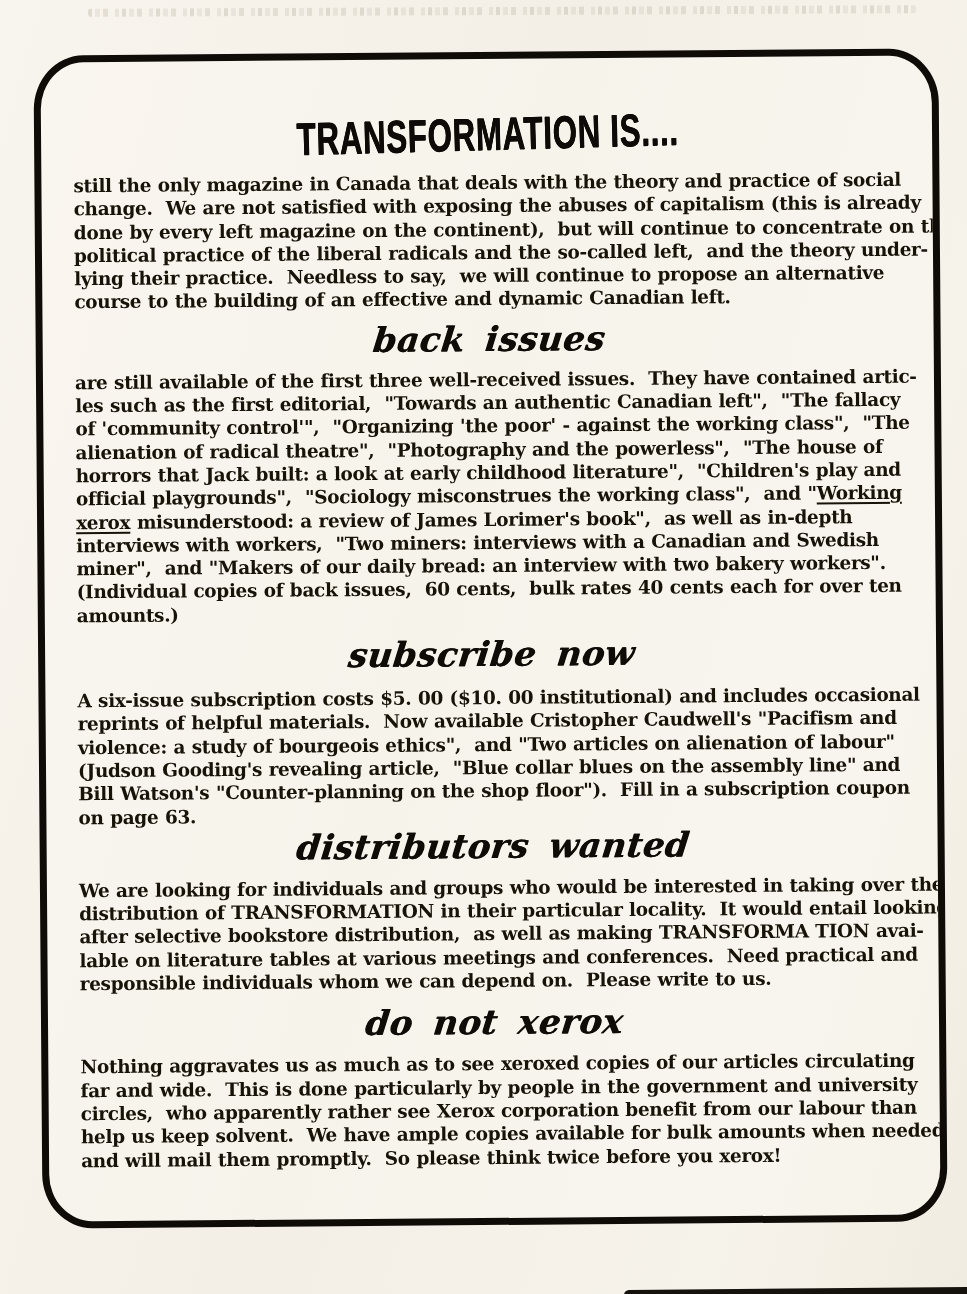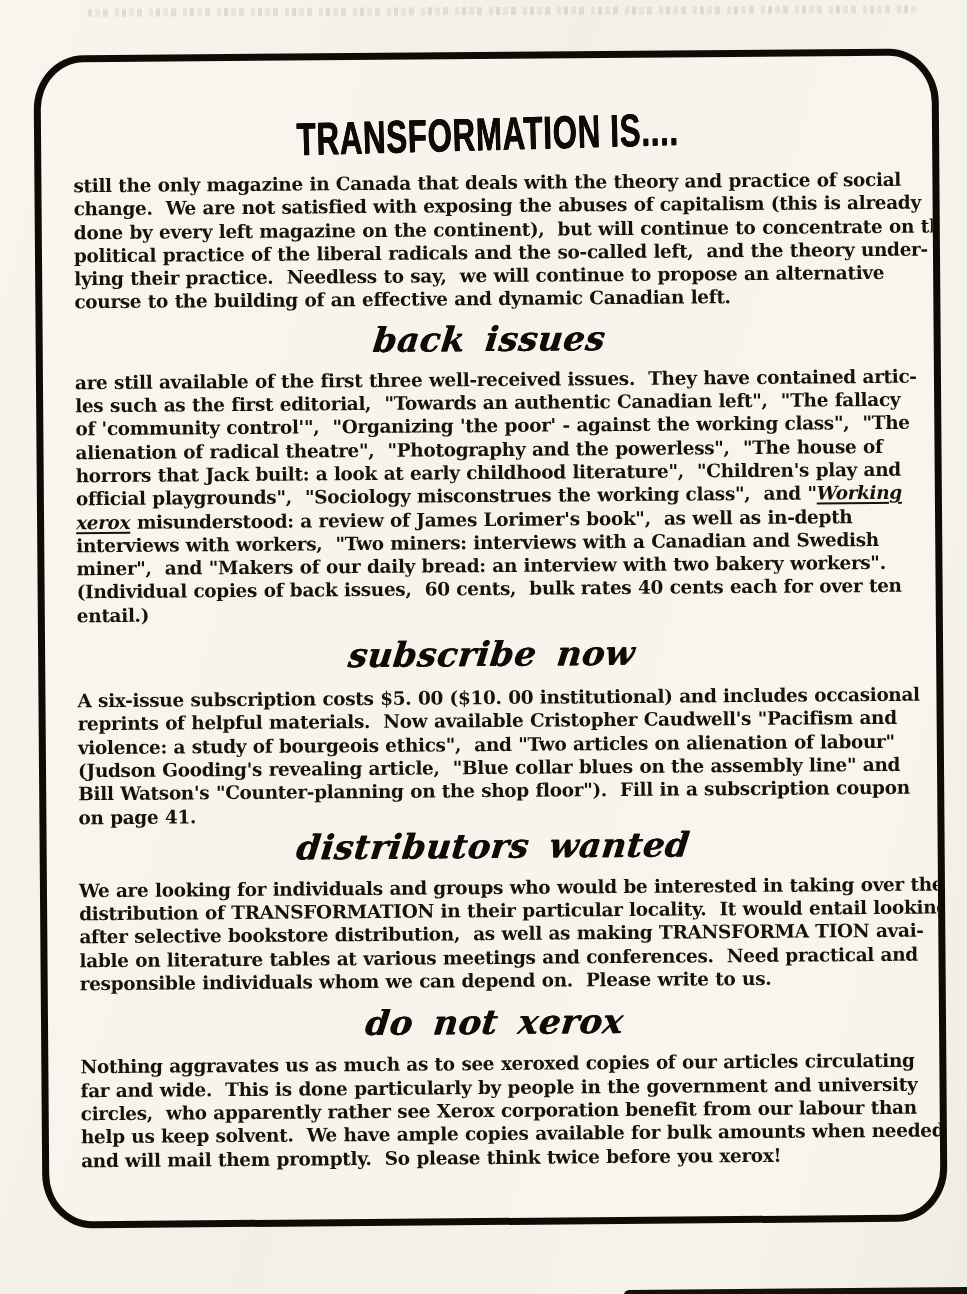--- a/index.html
+++ b/index.html
@@ -52,21 +52,21 @@
     word-spacing:8px;letter-spacing:.5px;
     text-shadow:.5px 0 0 #0f0c08;
   }
   .para{
     font-family:"DejaVu Serif",serif;font-weight:700;
     font-size:18.5px;line-height:23.3px;
     letter-spacing:-.35px;word-spacing:.5px;
     color:#181309;padding-left:16px;
   }
   .tline{white-space:pre;}
-  .u{text-decoration:underline;text-decoration-thickness:2px;text-underline-offset:3px;font-style:italic;}
+  .u{text-decoration:underline;text-decoration-thickness:2px;text-underline-offset:3px;}
   
   #para-0{margin-top:11px;}
   #head-1{margin-top:4px;}   #para-1{margin-top:5px;}
   #head-2{margin-top:6px;}   #para-2{margin-top:8px;}
   #head-3{margin-top:-4px;}  #para-3{margin-top:6px;}
   #head-4{margin-top:6px;}   #para-4{margin-top:6px;}
 </style>
 </head>
 <body>
 
@@ -95,33 +95,33 @@
           <div class="tline"><span>are still available of the first three well-received issues.  They have contained artic-</span></div>
           <div class="tline"><span>les such as the first editorial,  "Towards an authentic Canadian left",  "The fallacy</span></div>
           <div class="tline"><span>of 'community control'",  "Organizing 'the poor' - against the working class",  "The</span></div>
           <div class="tline"><span>alienation of radical theatre",  "Photography and the powerless",  "The house of</span></div>
           <div class="tline"><span>horrors that Jack built: a look at early childhood literature",  "Children's play and</span></div>
           <div class="tline"><span>official playgrounds",  "Sociology misconstrues the working class",  and "</span><span class="u">Working</span></div>
           <div class="tline"><span class="u">xerox</span><span> misunderstood: a review of James Lorimer's book",  as well as in-depth</span></div>
           <div class="tline"><span>interviews with workers,  "Two miners: interviews with a Canadian and Swedish</span></div>
           <div class="tline"><span>miner",  and "Makers of our daily bread: an interview with two bakery workers".</span></div>
           <div class="tline"><span>(Individual copies of back issues,  60 cents,  bulk rates 40 cents each for over ten</span></div>
-          <div class="tline"><span>entail.)</span></div>
+          <div class="tline"><span>amounts.)</span></div>
         </div>
     </section>
 
     <section>
       <div class="heading" id="head-2">subscribe now</div>
       <div class="para" id="para-2">
           <div class="tline"><span>A six-issue subscription costs $5. 00 ($10. 00 institutional) and includes occasional</span></div>
           <div class="tline"><span>reprints of helpful materials.  Now available Cristopher Caudwell's "Pacifism and</span></div>
           <div class="tline"><span>violence: a study of bourgeois ethics",  and "Two articles on alienation of labour"</span></div>
           <div class="tline"><span>(Judson Gooding's revealing article,  "Blue collar blues on the assembly line" and</span></div>
           <div class="tline"><span>Bill Watson's "Counter-planning on the shop floor").  Fill in a subscription coupon</span></div>
-          <div class="tline"><span>on page 41.</span></div>
+          <div class="tline"><span>on page 63.</span></div>
         </div>
     </section>
 
     <section>
       <div class="heading" id="head-3">distributors wanted</div>
       <div class="para" id="para-3">
           <div class="tline"><span>We are looking for individuals and groups who would be interested in taking over the</span></div>
           <div class="tline"><span>distribution of TRANSFORMATION in their particular locality.  It would entail looking</span></div>
           <div class="tline"><span>after selective bookstore distribution,  as well as making TRANSFORMA TION avai-</span></div>
           <div class="tline"><span>lable on literature tables at various meetings and conferences.  Need practical and</span></div>

